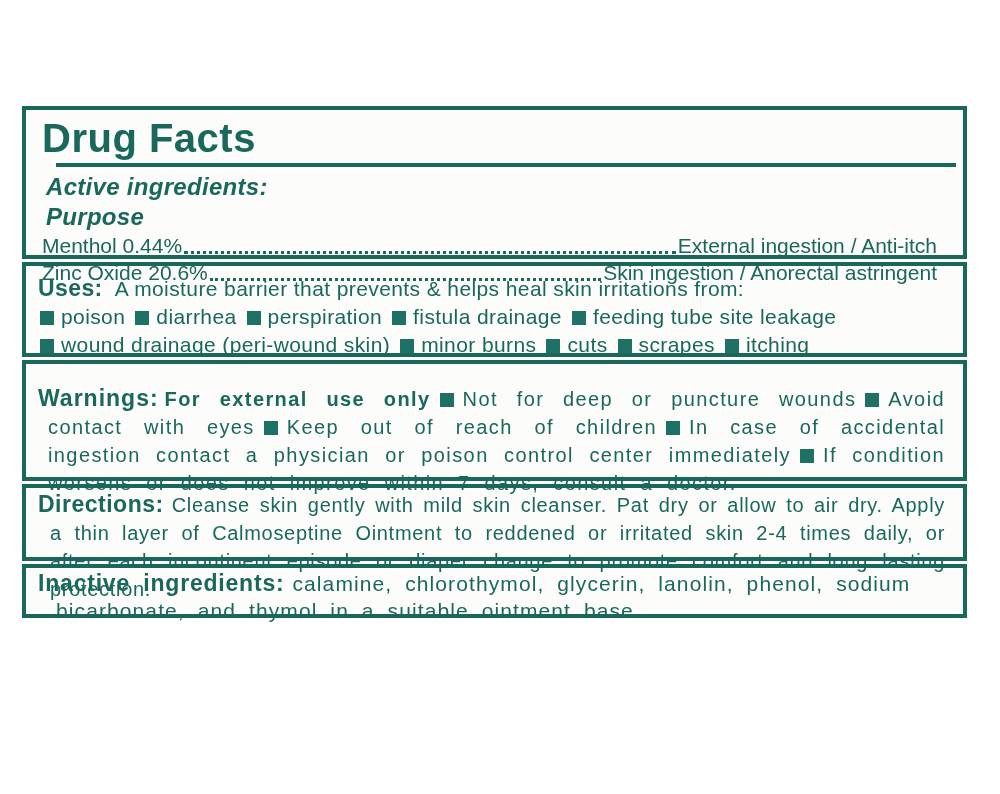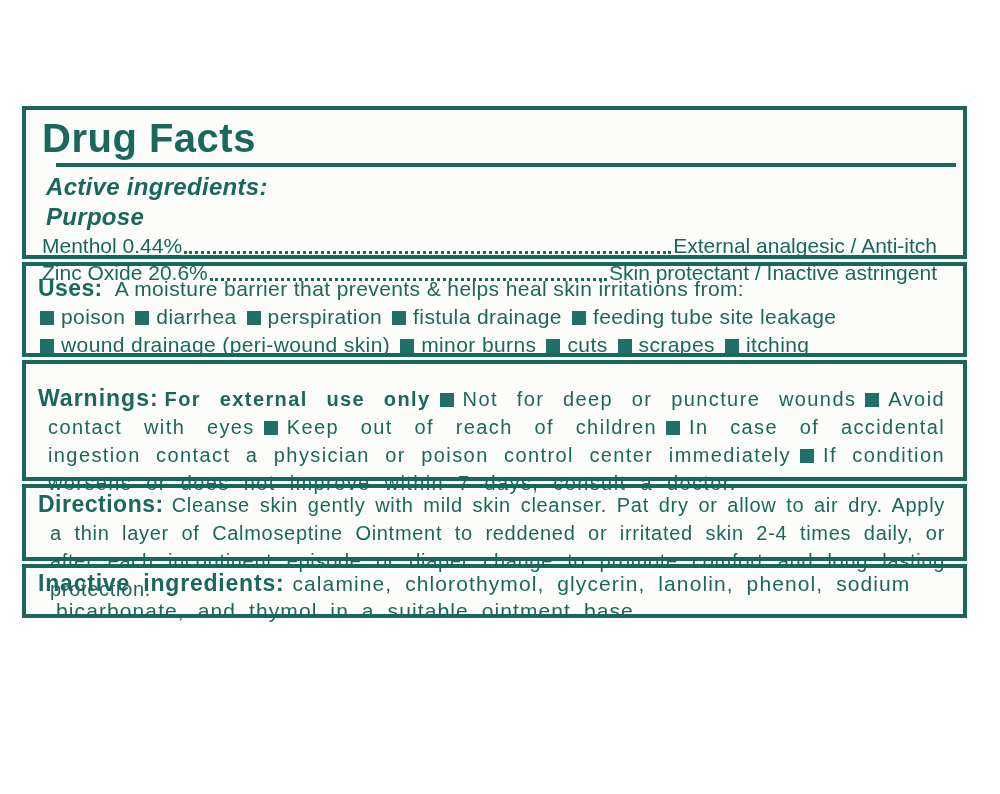--- a/index.html
+++ b/index.html
@@ -96,26 +96,26 @@
   <div class="sec s1">
     <div class="title">Drug Facts</div>
     <div class="rule"></div>
     <div class="ai-head">
       <span>Active ingredients:</span>
       <span>Purpose</span>
     </div>
     <div class="row">
       <span>Menthol 0.44%</span>
       <span class="leader"></span>
-      <span>External analgesic / Anti-itch</span>
+      <span>External ingestion / Anti-itch</span>
     </div>
     <div class="row">
       <span>Zinc Oxide 20.6%</span>
       <span class="leader"></span>
-      <span>Skin protectant / Inactive astringent</span>
+      <span>Skin ingestion / Anorectal astringent</span>
     </div>
   </div>
 
   <div class="sec s2">
     <div class="u-line">
       <span class="u-head">Uses:</span><span class="u-intro">A moisture barrier that prevents &amp; helps heal skin irritations from:</span>
     </div>
     <div class="u-line"><span class="sq"></span><span class="u-item">poison</span><span class="sq"></span><span class="u-item">diarrhea</span><span class="sq"></span><span class="u-item">perspiration</span><span class="sq"></span><span class="u-item">fistula drainage</span><span class="sq"></span><span class="u-item">feeding tube site leakage</span></div>
     <div class="u-line"><span class="sq"></span><span class="u-item">wound drainage (peri-wound skin)</span><span class="sq"></span><span class="u-item">minor burns</span><span class="sq"></span><span class="u-item">cuts</span><span class="sq"></span><span class="u-item">scrapes</span><span class="sq"></span><span class="u-item">itching</span></div>
   </div>

